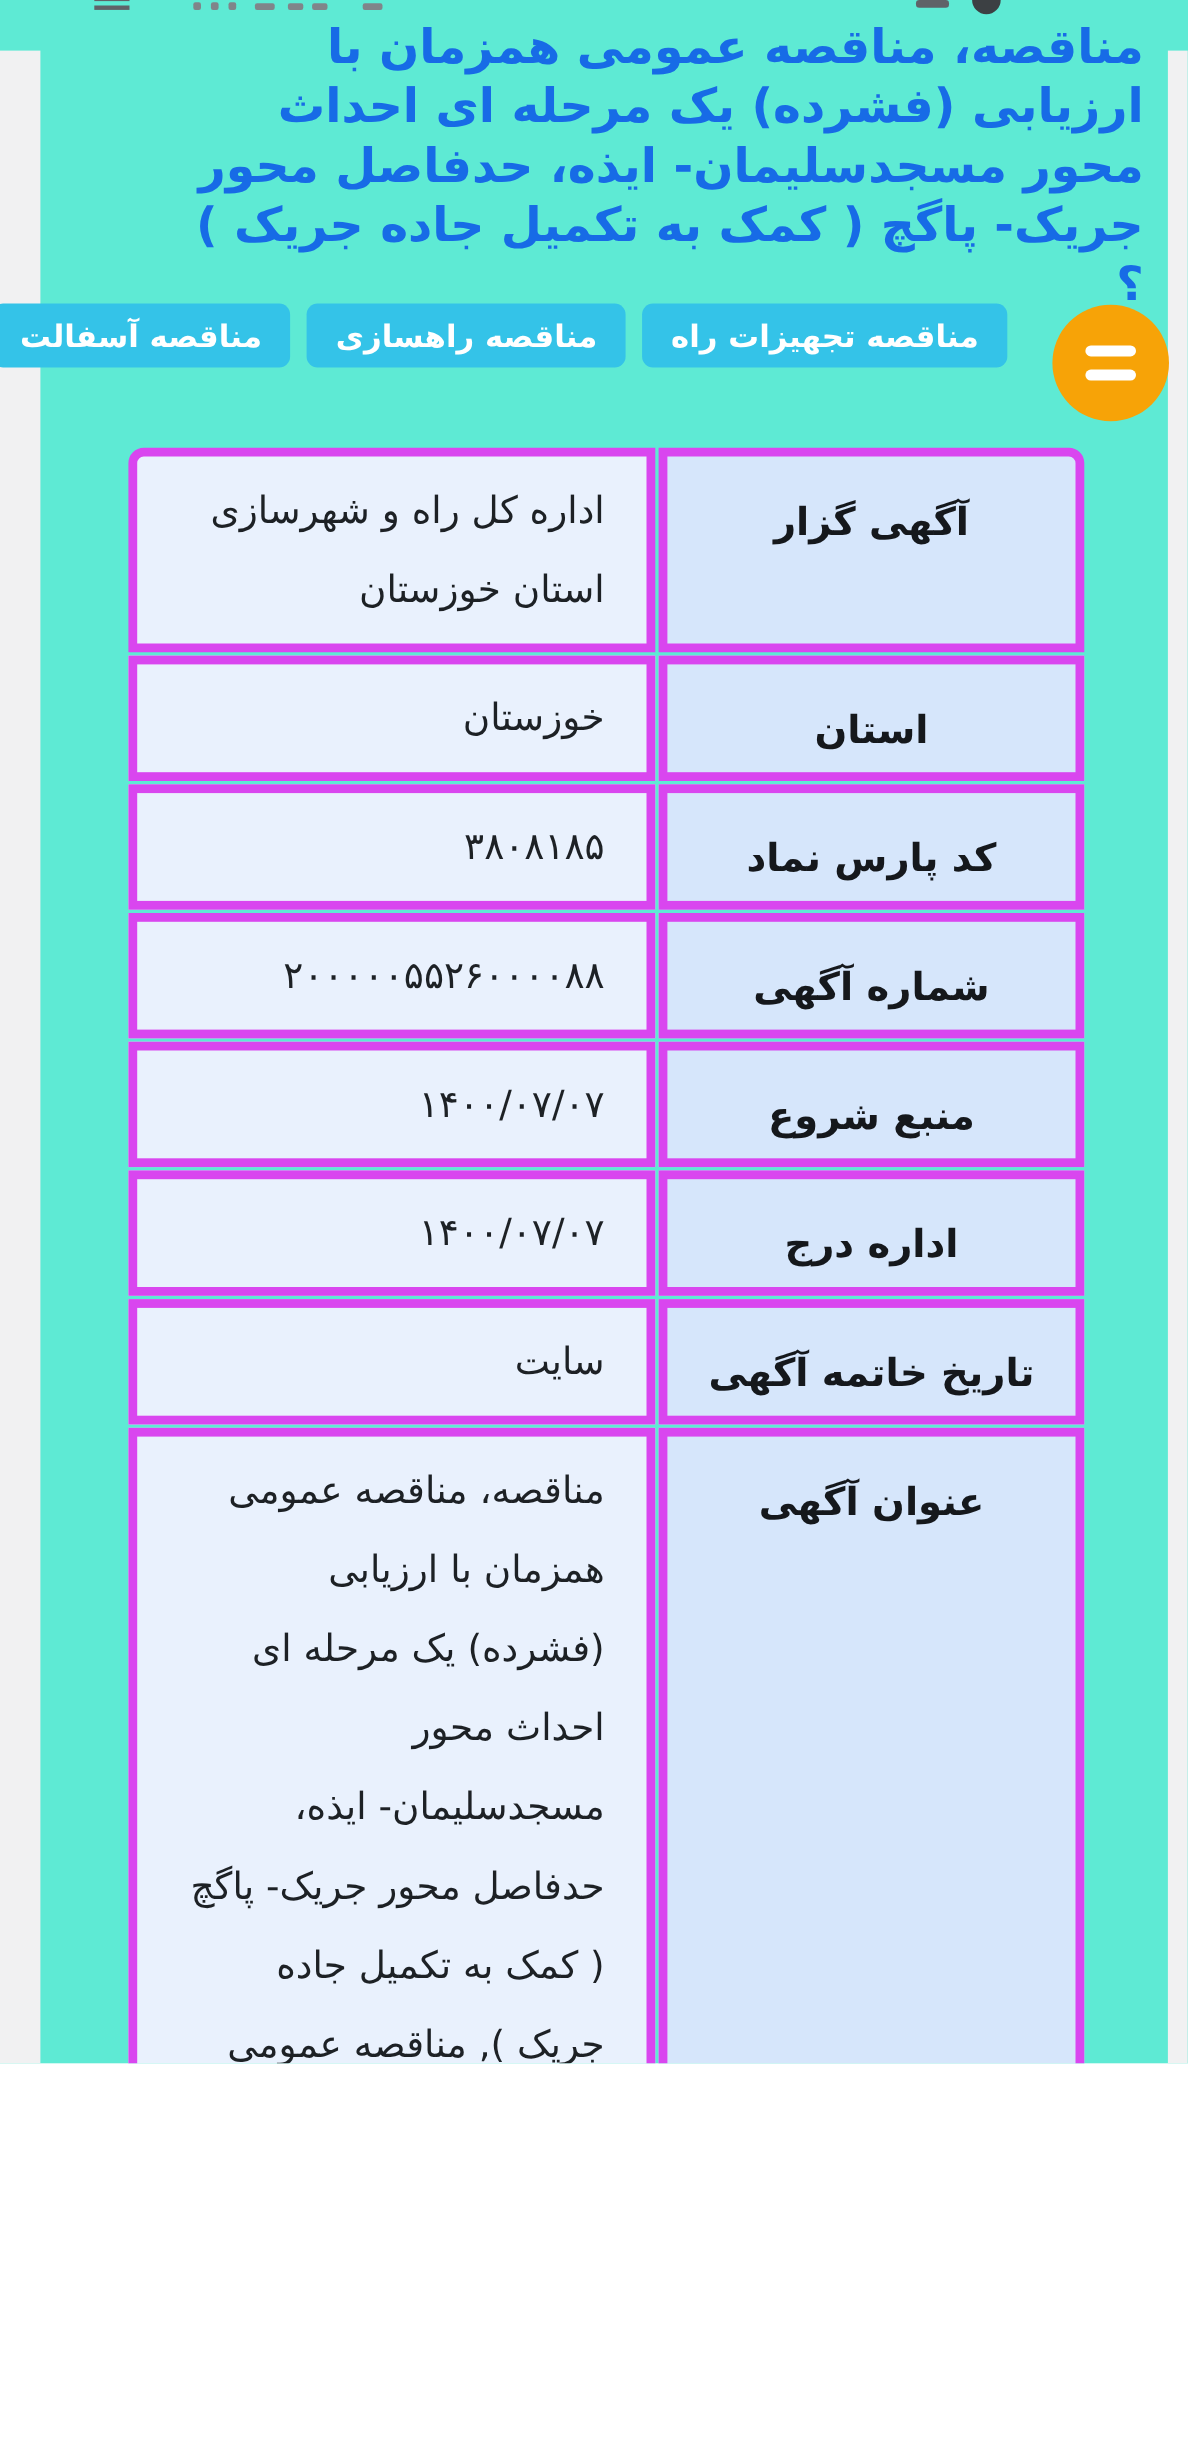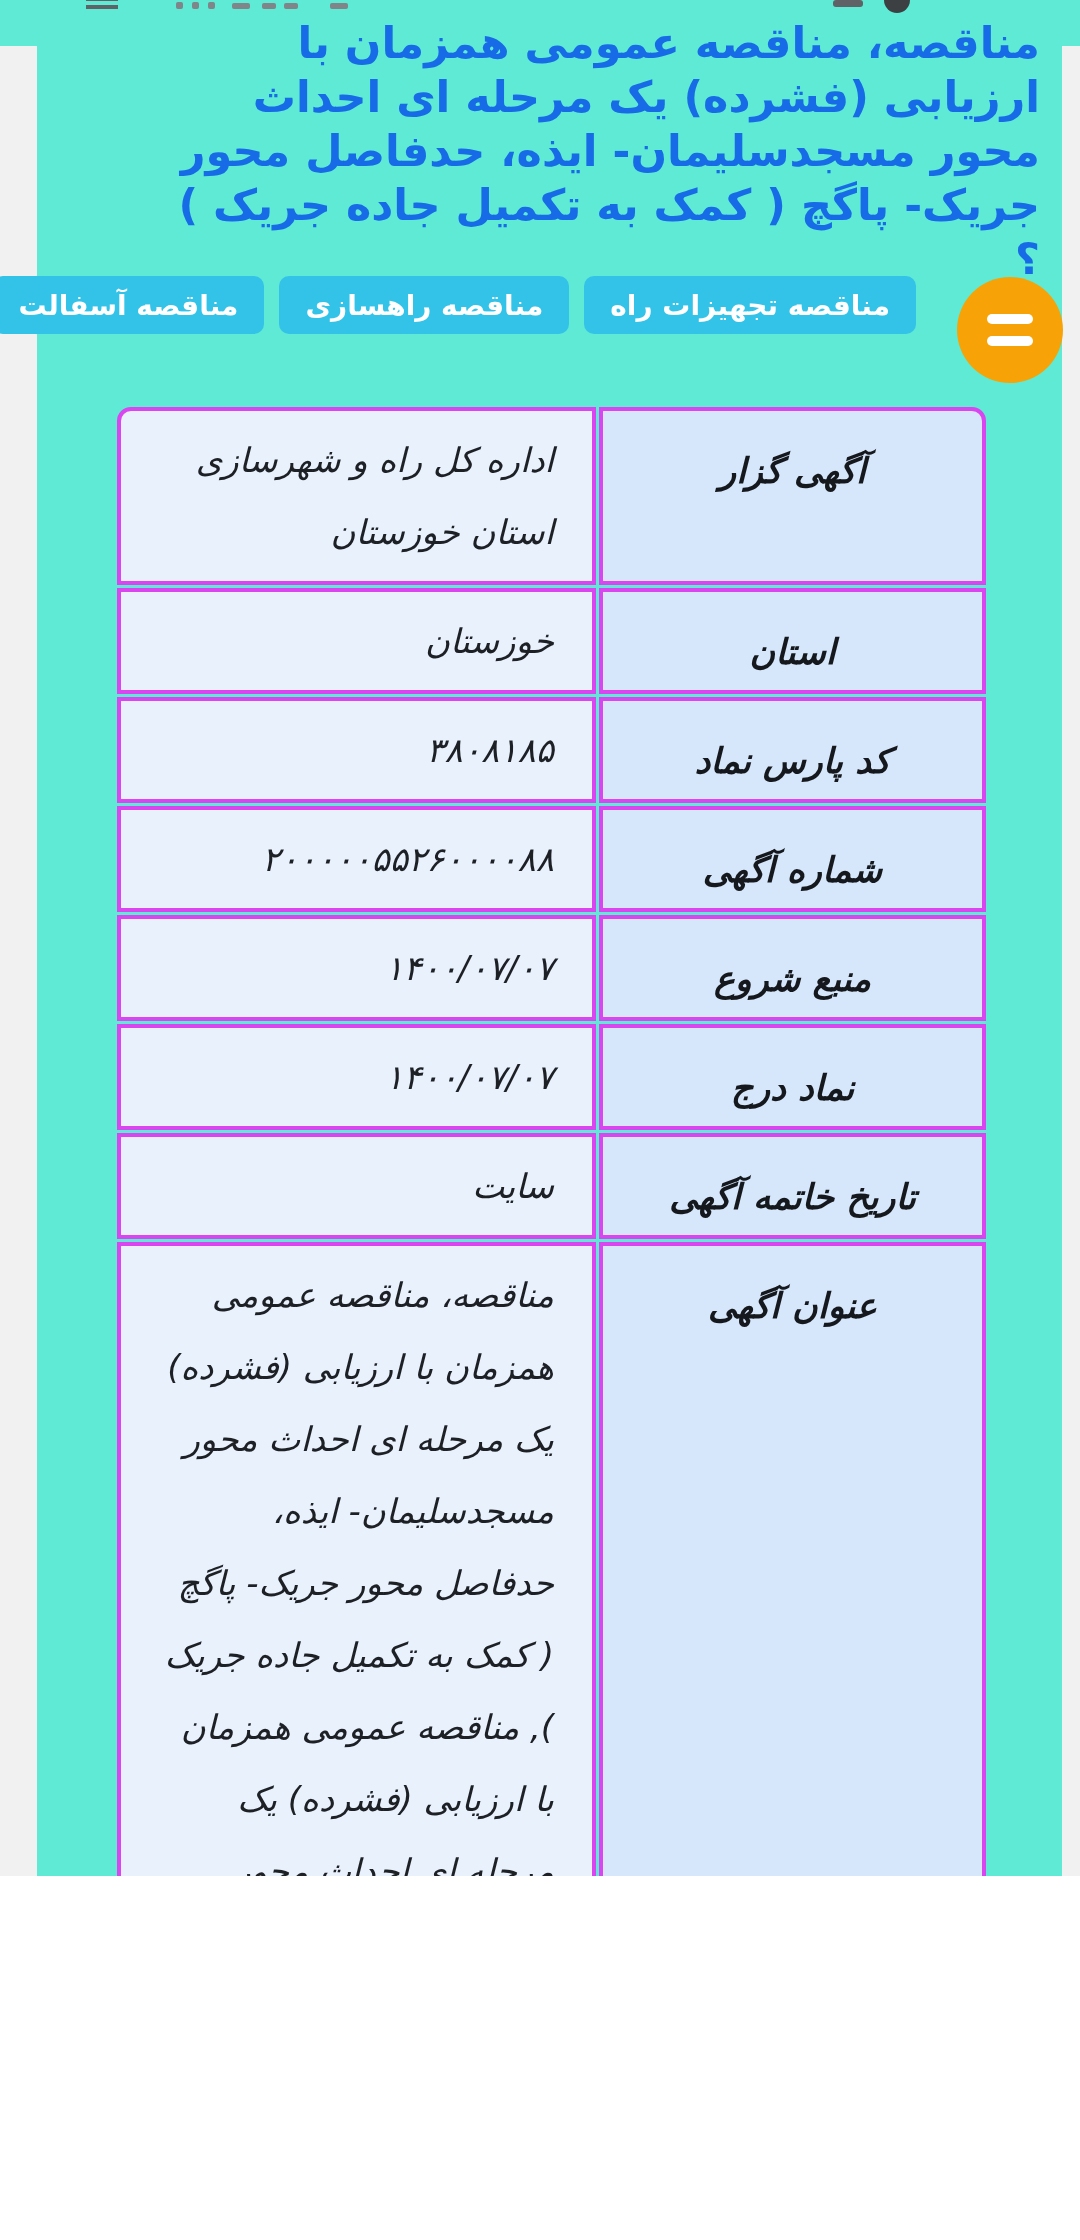--- a/index.html
+++ b/index.html
@@ -50,21 +50,21 @@
     border:none; cursor:pointer;
   }
   .menu-fab .bar { width:46px; height:10px; border-radius:6px; background:#ffffff; }
 
   
   .info-table {
     position:absolute; left:117px; top:407px; width:869px; z-index:2;
     display:grid; grid-template-columns:387px 479px; gap:3px; direction:rtl;
   }
   .cell {
-    border:4px solid #d946ef; min-height:98px;font-style:italic;
+    border:8px solid #d946ef; min-height:98px;
   }
   .label-cell {
     background:#d6e6fb; color:#15181c; font-size:35px; font-weight:bold;
     line-height:72px; padding-top:24px; text-align:center;
   }
   .value-cell {
     background:#e9f1fd; color:#1d2125; font-size:34px;
     line-height:72px; padding:13px 38px 13px 40px; text-align:right;
   }
   .rh-tall  { min-height:175px; }
@@ -146,21 +146,21 @@
 
     <div class="cell label-cell">کد پارس نماد</div>
     <div class="cell value-cell">۳۸۰۸۱۸۵</div>
 
     <div class="cell label-cell">شماره آگهی</div>
     <div class="cell value-cell">۲۰۰۰۰۰۵۵۲۶۰۰۰۰۸۸</div>
 
     <div class="cell label-cell">منبع شروع</div>
     <div class="cell value-cell">۱۴۰۰/۰۷/۰۷</div>
 
-    <div class="cell label-cell">نماد درج</div>
+    <div class="cell label-cell">اداره درج</div>
     <div class="cell value-cell">۱۴۰۰/۰۷/۰۷</div>
 
     <div class="cell label-cell">تاریخ خاتمه آگهی</div>
 
     <div class="cell value-cell">سایت</div>
 
     <div class="cell label-cell rh-big">عنوان آگهی</div>
     <div class="cell value-cell rh-big">مناقصه، مناقصه عمومی همزمان با ارزیابی (فشرده) یک مرحله ای احداث محور مسجدسلیمان- ایذه، حدفاصل محور جریک- پاگچ ( کمک به تکمیل جاده جریک ), مناقصه عمومی همزمان با ارزیابی (فشرده) یک مرحله ای احداث محور مسجدسلیمان- ایذه، حدفاصل محور جریک- پاگچ ( کمک به تکمیل جاده جریک )</div>
 
   </div>

